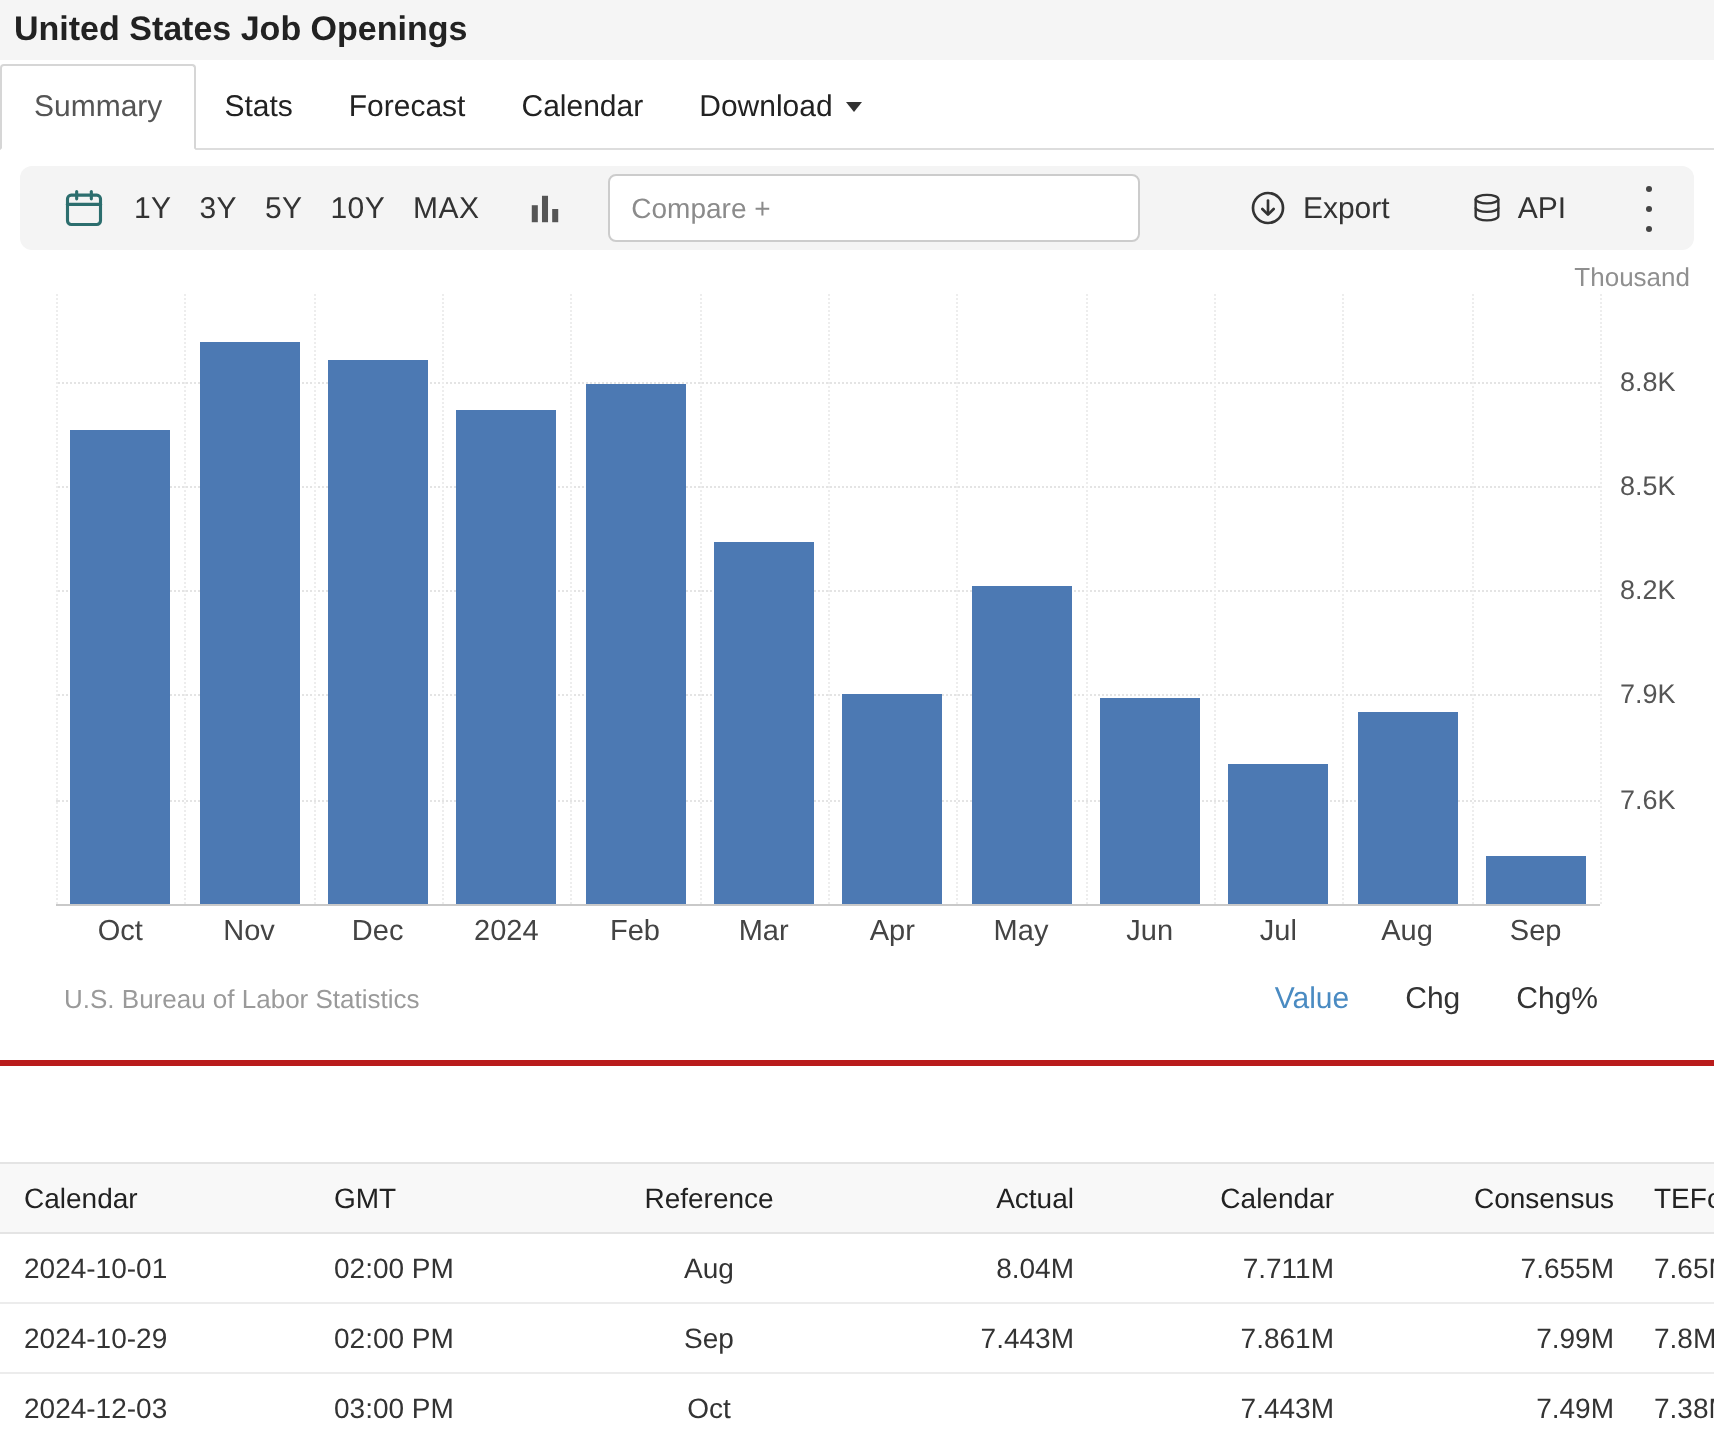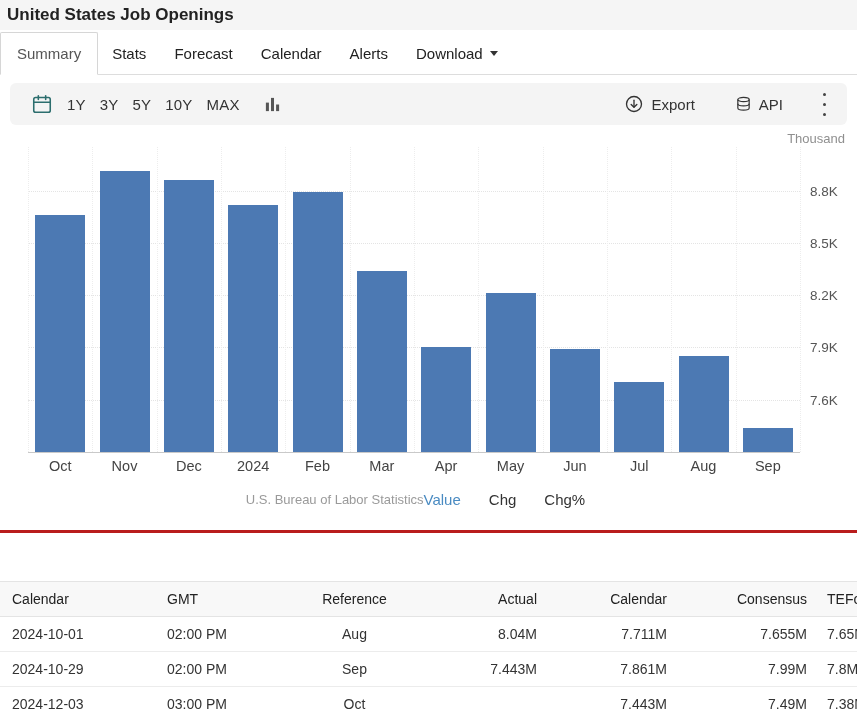--- a/index.html
+++ b/index.html
@@ -131,21 +131,21 @@
     position: absolute; left: 28px; top: 333px;
     width: 772px; height: 20px;
   }
   .xtick {
     position: absolute; top: 0;
     transform: translateX(-50%);
     font-size: 14.5px; color: #444;
   }
   .chart-footer {
     position: absolute; top: 366px; left: 0; right: 0;
-    display: flex; align-items: center; justify-content: center;
+    display: flex; align-items: center; justify-content: space-between;
     padding: 0 58px 0 32px;
   }
   .source { font-size: 13px; color: #9a9a9a; }
   .modes { display: flex; gap: 28px; }
   .mode {
     background: transparent; border: none; padding: 0;
     font-family: inherit; font-size: 15px; color: #333;
     cursor: pointer;
   }
 
@@ -197,23 +197,20 @@
       <span>Summary</span>
     </div>
     <div class="tab">
       <span>Stats</span>
     </div>
     <div class="tab">
       <span>Forecast</span>
     </div>
     <div class="tab">
       <span>Calendar</span>
-    </div>
-    <div class="tab">
-      <span>Alerts</span>
     </div>
     <div class="tab">
       <span>Download</span>
       <span class="caret"></span>
     </div>
   </nav>
 
   <div class="toolbar">
     <button class="iconbtn">
       <svg width="22" height="22" viewBox="0 0 24 24" fill="none" stroke="#2c6e6e" stroke-width="1.7" stroke-linecap="round">
@@ -228,20 +225,21 @@
     <button class="range">5Y</button>
     <button class="range">10Y</button>
     <button class="range">MAX</button>
     <button class="iconbtn" style="margin-left:10px;">
       <svg width="17" height="17" viewBox="0 0 18 18" fill="#555">
         <rect x="2" y="7" width="3.2" height="9"></rect>
         <rect x="7.4" y="2" width="3.2" height="14"></rect>
         <rect x="12.8" y="9" width="3.2" height="7"></rect>
       </svg>
     </button>
+    <input class="compare" type="text" placeholder="Compare +" style="">
     <div class="toolbar-right">
       <button>
         <svg width="20" height="20" viewBox="0 0 24 24" fill="none" stroke="#333" stroke-width="1.6" stroke-linecap="round" stroke-linejoin="round">
           <circle cx="12" cy="12" r="9"></circle>
           <path d="M12 7.5v8"></path>
           <path d="M8.6 12.6L12 16l3.4-3.4"></path>
         </svg>
         <span>Export</span>
       </button>
       <button>

